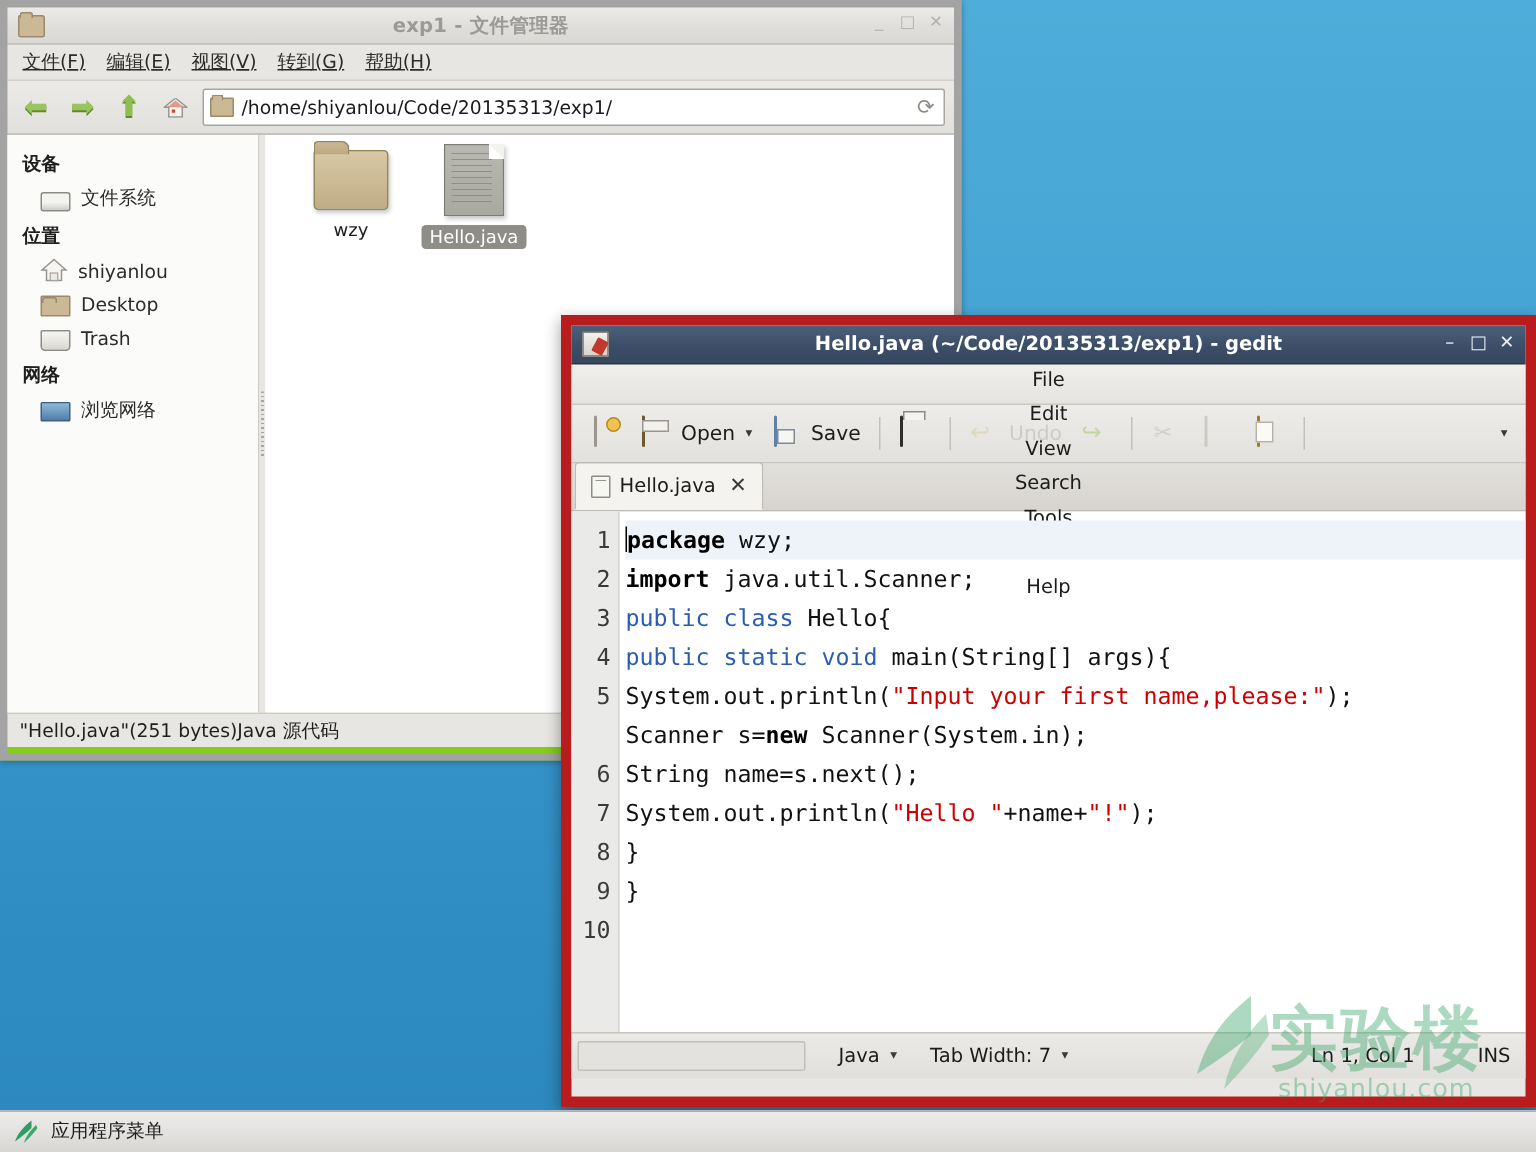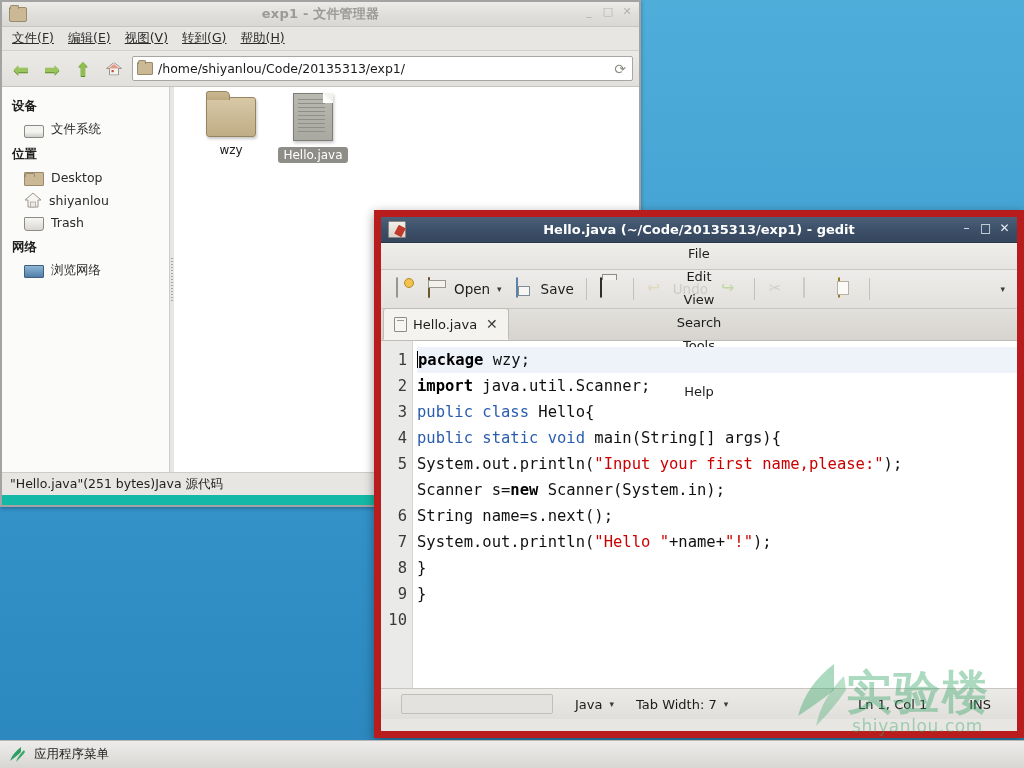--- a/index.html
+++ b/index.html
@@ -12,22 +12,22 @@
     position: relative;
     background: linear-gradient(180deg, #4fadda 0%, #45a4d4 30%, #3492c8 65%, #2b87bd 100%);
   }
 
   
   .window { position: absolute; box-sizing: border-box; }
 
   
   #filemanager {
     left: 0; top: 0; width: 641px; height: 507px;
-    background: #14b8a6;
-    border: 2px solid #a3a3a3;
+    background: #84cc16;
+    border: 5px solid #a3a3a3;
     box-shadow: 0 1px 4px rgba(0,0,0,.30);
   }
   .fm-titlebar {
     height: 24px;
     background: linear-gradient(180deg,#ecebe8 0%, #e0dedb 55%, #dad8d4 100%);
     border-bottom: 1px solid #c9c6c1;
     display: flex; align-items: center;
     position: relative;
   }
   .fm-titlebar .fm-title {
@@ -232,21 +232,21 @@
      font-family:"DejaVu Sans Mono","Liberation Mono",monospace;font-size:15.5px;line-height:26px;
      color:#111111;white-space:pre-wrap;}
   .code .ln{display:block;}
   .code .ln.cur{background:#eef3f9;}
   .kw{color:#000000;font-weight:bold;}
   .kw2{color:#2a5db0;}
   .str{color:#cc0000;}
   .cursor{display:inline-block;width:1px;height:17px;background:#000;vertical-align:-3px;}
 
   .ge-status{height:30px;background:linear-gradient(180deg,#eceae7,#e1dfdb);
-     border-top:1px solid #c9c6c1;display:flex;align-items:center;padding:0 20px;
+     border-top:1px solid #c9c6c1;display:flex;align-items:center;padding:0 4px;
      font-size:13px;color:#1c1c1c;}
   .st-box{width:150px;height:18px;background:#e4e2de;border:1px solid #c2bfba;border-radius:2px;}
   .st-item{display:flex;align-items:center;gap:5px;margin-left:22px;}
   .st-right{margin-left:auto;display:flex;align-items:center;gap:42px;padding-right:6px;}
 
   
   #watermark{position:absolute;right:14px;bottom:26px;width:214px;height:76px;
      pointer-events:none;user-select:none;}
   .wm-leaf{position:absolute;left:0;top:-2px;width:52px;height:62px;}
   .wm-cn{position:absolute;left:50px;top:-4px;font-size:46px;font-weight:bold;
@@ -311,31 +311,31 @@
 
   <div class="fm-body">
     <div class="fm-sidebar">
       <div class="fm-group">设备</div>
       <div class="fm-item">
         <span class="mini-ico ico-drive"></span>
         <span class="lbl">文件系统</span>
       </div>
       <div class="fm-group">位置</div>
       <div class="fm-item">
-        <span class="mini-ico ico-folder"></span>
-        <span class="lbl">Desktop</span>
-      </div>
-      <div class="fm-item">
         <span class="mini-ico">
           <svg width="18" height="16" viewBox="0 0 18 16">
               <polygon points="9,1 17,8 14,8 14,15 4,15 4,8 1,8" fill="#f6f5f1" stroke="#9a968f" stroke-width="1"></polygon>
               <rect x="6.5" y="10" width="5" height="5" fill="#eceae4" stroke="#a8a49d" stroke-width=".8"></rect>
             </svg>
         </span>
         <span class="lbl">shiyanlou</span>
+      </div>
+      <div class="fm-item">
+        <span class="mini-ico ico-folder"></span>
+        <span class="lbl">Desktop</span>
       </div>
       <div class="fm-item">
         <span class="mini-ico ico-trash"></span>
         <span class="lbl">Trash</span>
       </div>
       <div class="fm-group">网络</div>
       <div class="fm-item">
         <span class="mini-ico ico-net"></span>
         <span class="lbl">浏览网络</span>
       </div>

